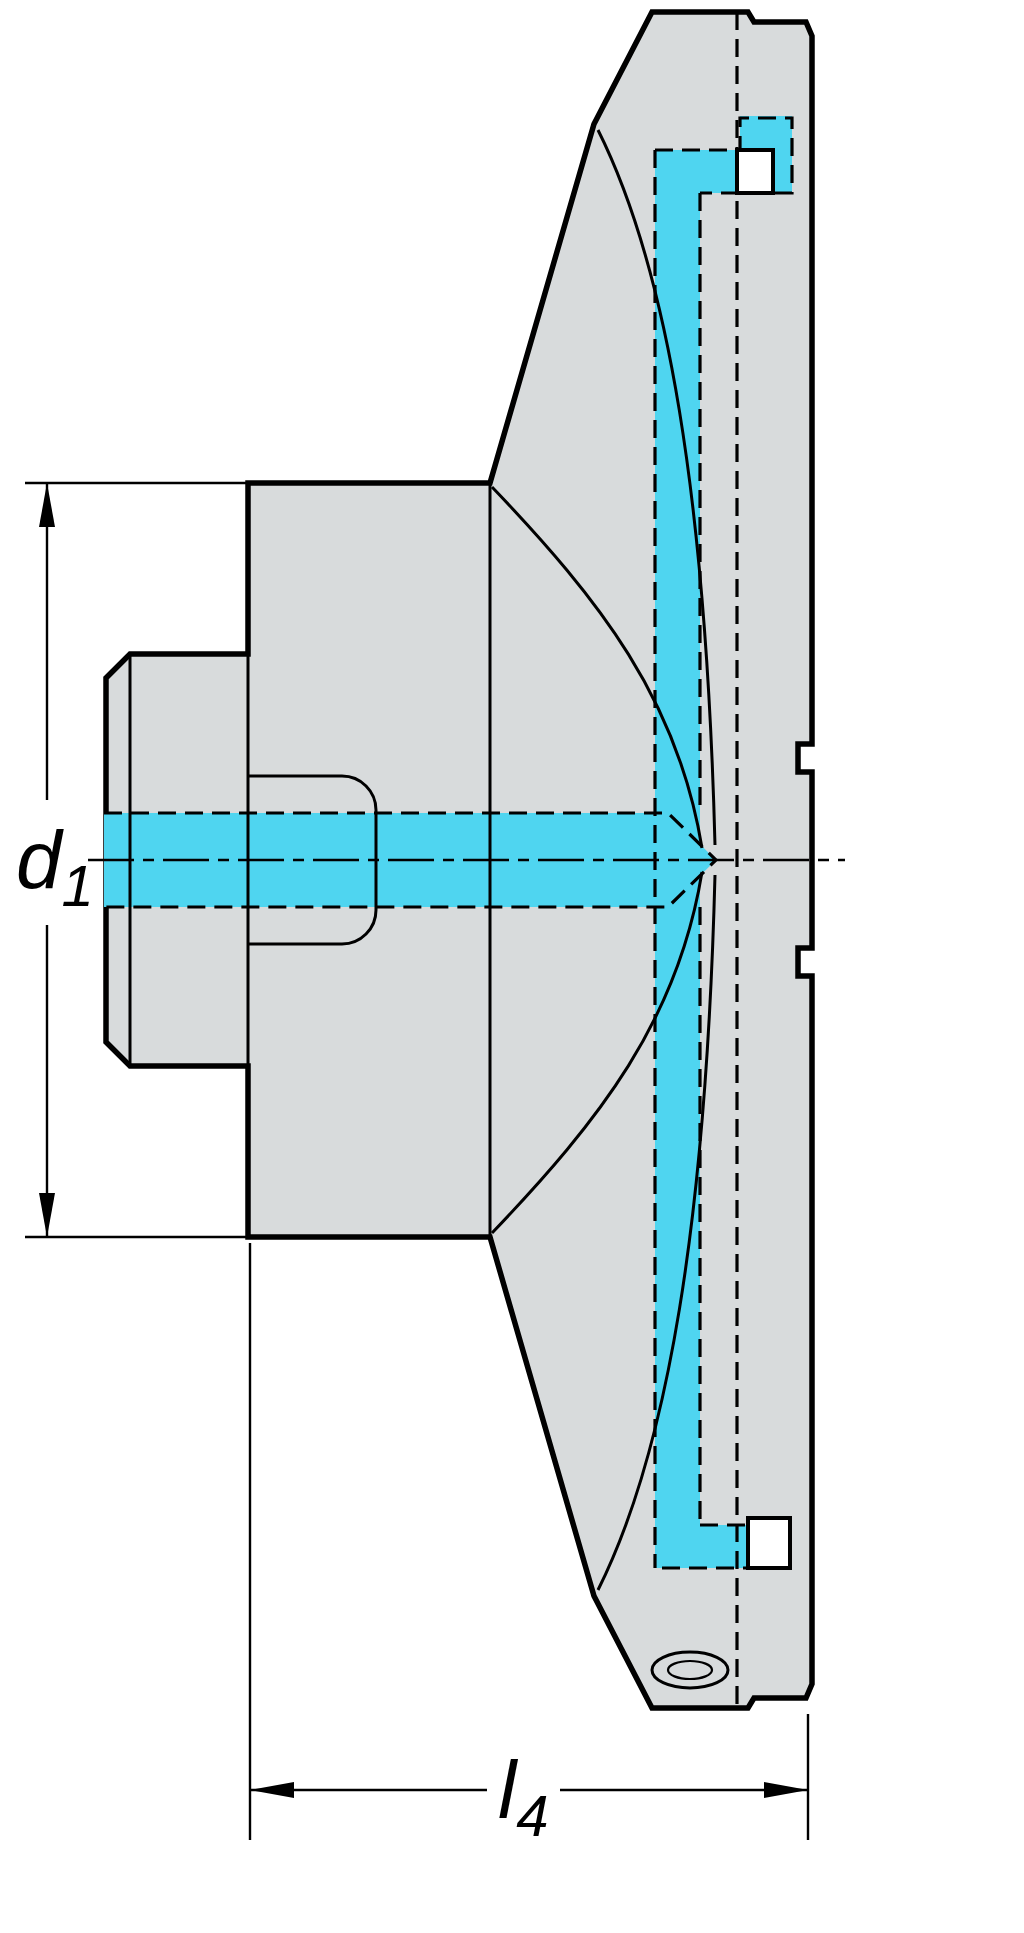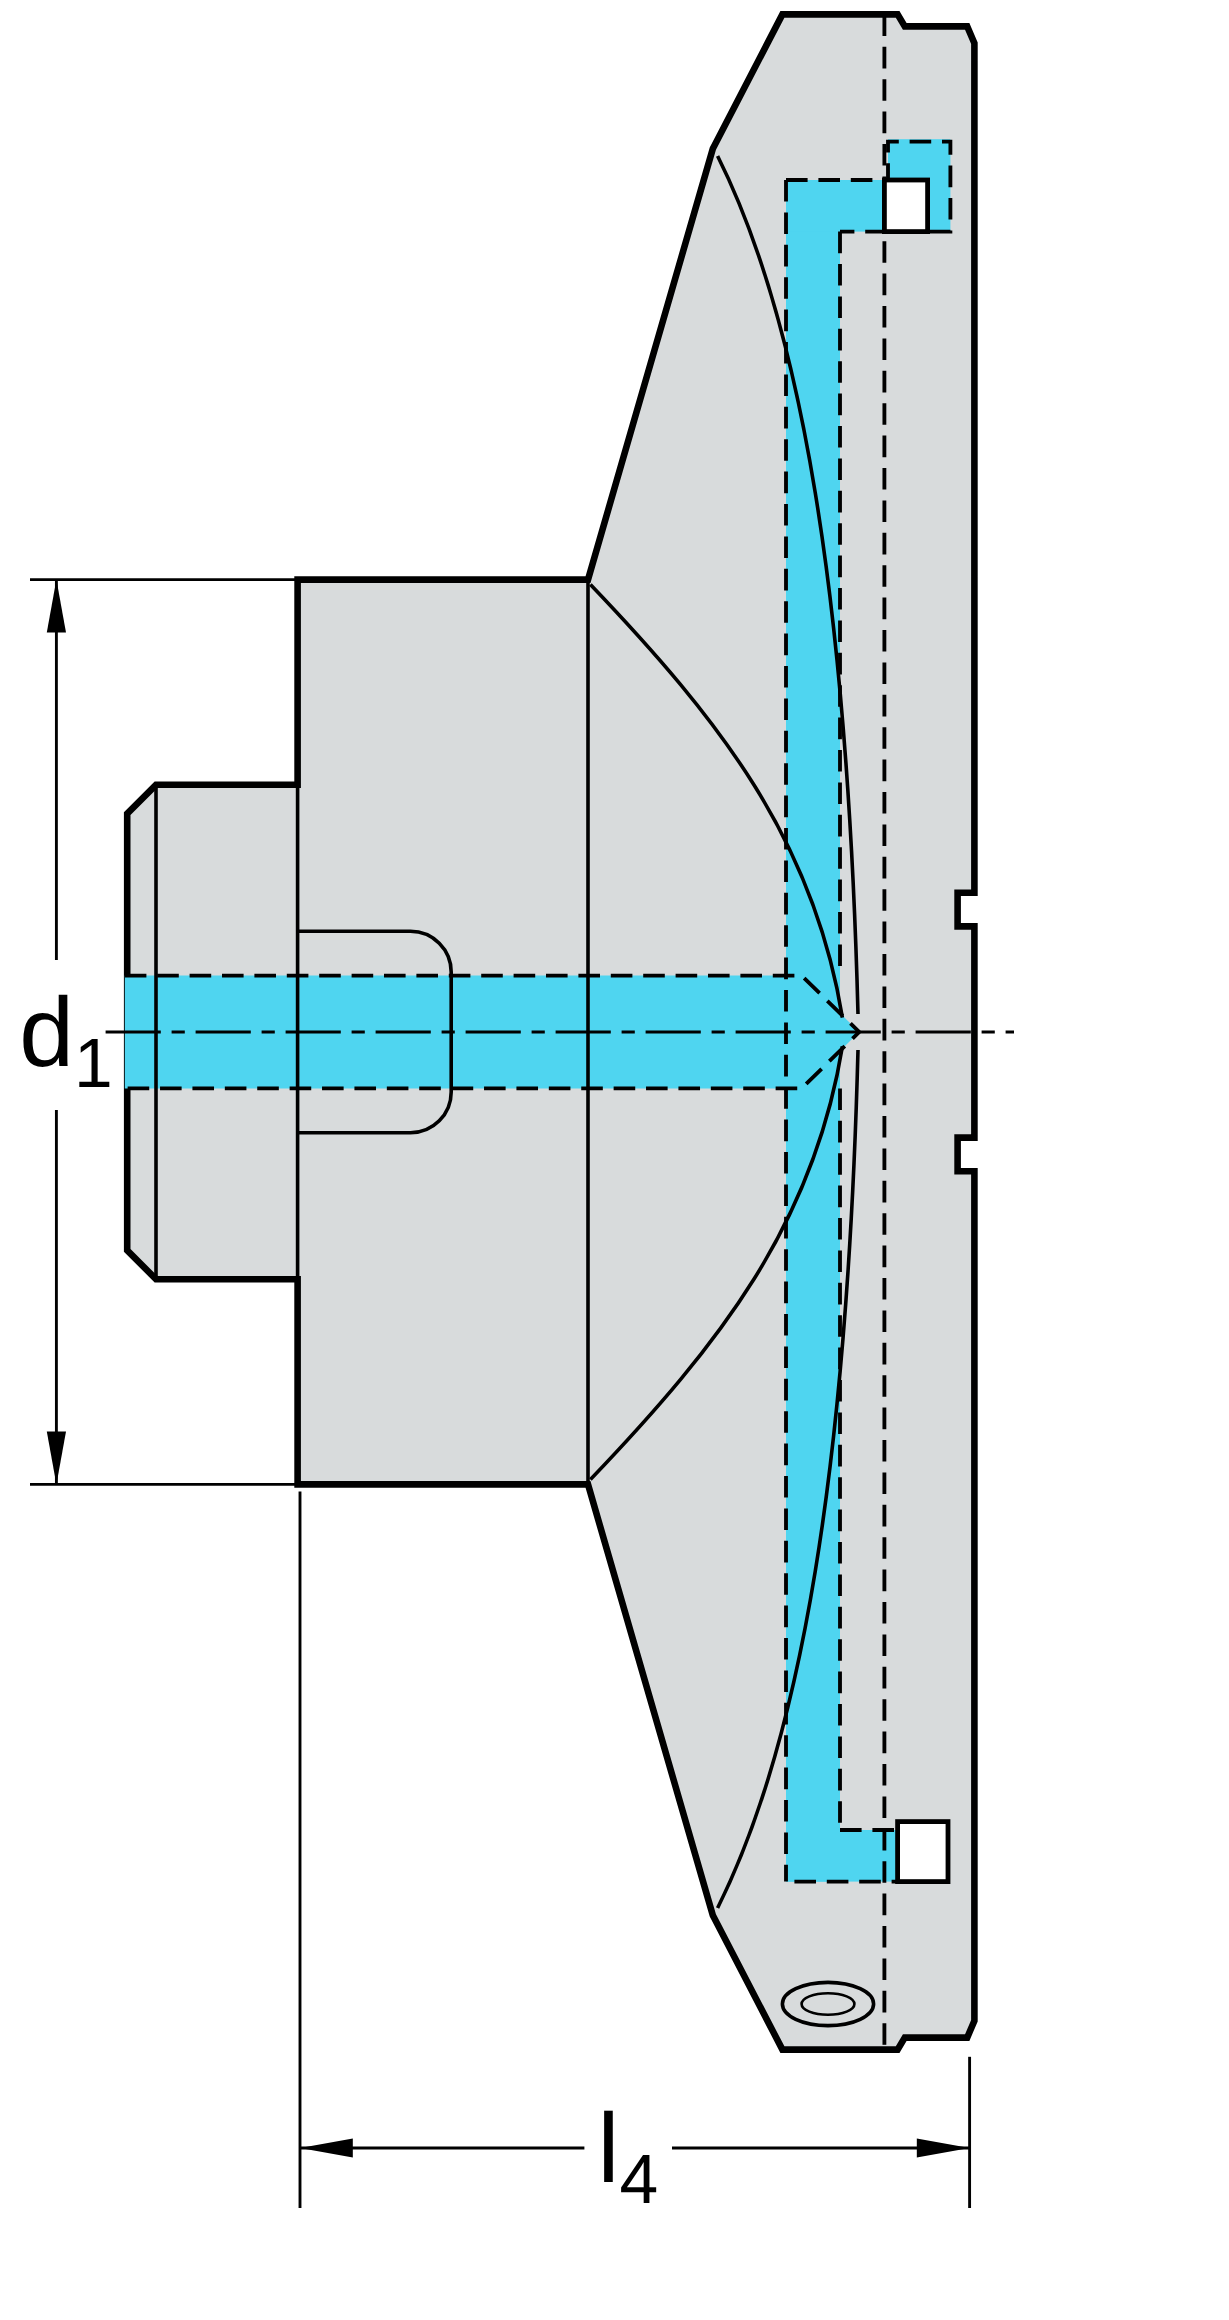--- a/index.html
+++ b/index.html
@@ -1,16 +1,16 @@
 <!DOCTYPE html>
 <html style="--body: #d8dbdc; --coolant: #4fd5f0; --line: #000000; --background: #ffffff;"><head>
 <meta charset="utf-8">
 <style>
   html,body{margin:0;padding:0;background:var(--background,#ffffff);}
-  .canvas{position:relative;width:1024px;height:1933px;background:var(--background,#ffffff);overflow:hidden;}
+  .canvas{position:relative;width:1024px;height:1933px;background:var(--background,#ffffff);overflow:hidden;font-style:italic;}
   svg{display:block;}
   .sil{fill:var(--body,#d8dbdc);stroke:var(--line,#000);stroke-width:5.5;stroke-linejoin:miter;}
   .iline{fill:none;stroke:var(--line,#000);stroke-width:3;}
   .iline-thin{fill:none;stroke:var(--line,#000);stroke-width:2.2;}
   .cool{fill:var(--coolant,#4fd5f0);stroke:none;}
   .dash{fill:none;stroke:var(--line,#000);stroke-width:3.2;stroke-dasharray:18 9;}
   .cline{fill:none;stroke:var(--line,#000);stroke-width:2.6;stroke-dasharray:46 9 11 9;}
   .dim{fill:none;stroke:var(--line,#000);stroke-width:2.4;}
   .dimfill{fill:var(--line,#000);stroke:none;}
   .plug{fill:var(--background,#fff);stroke:var(--line,#000);stroke-width:4;}

